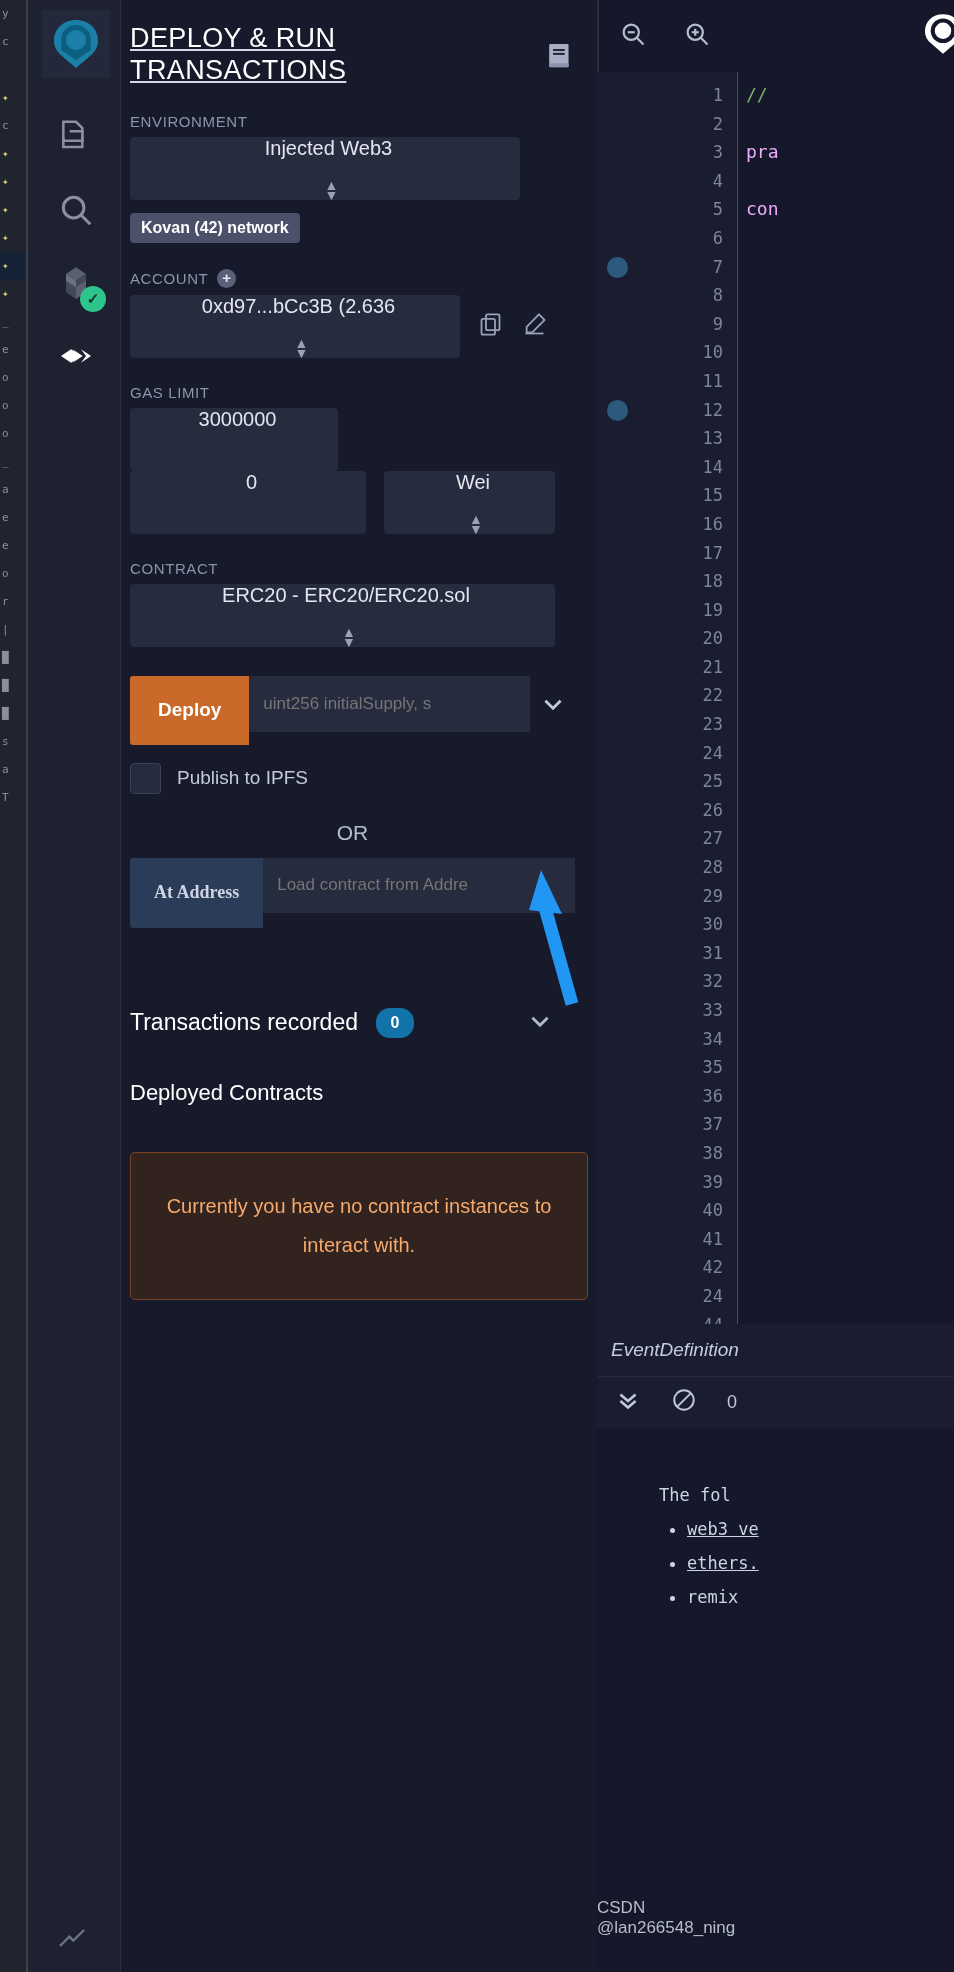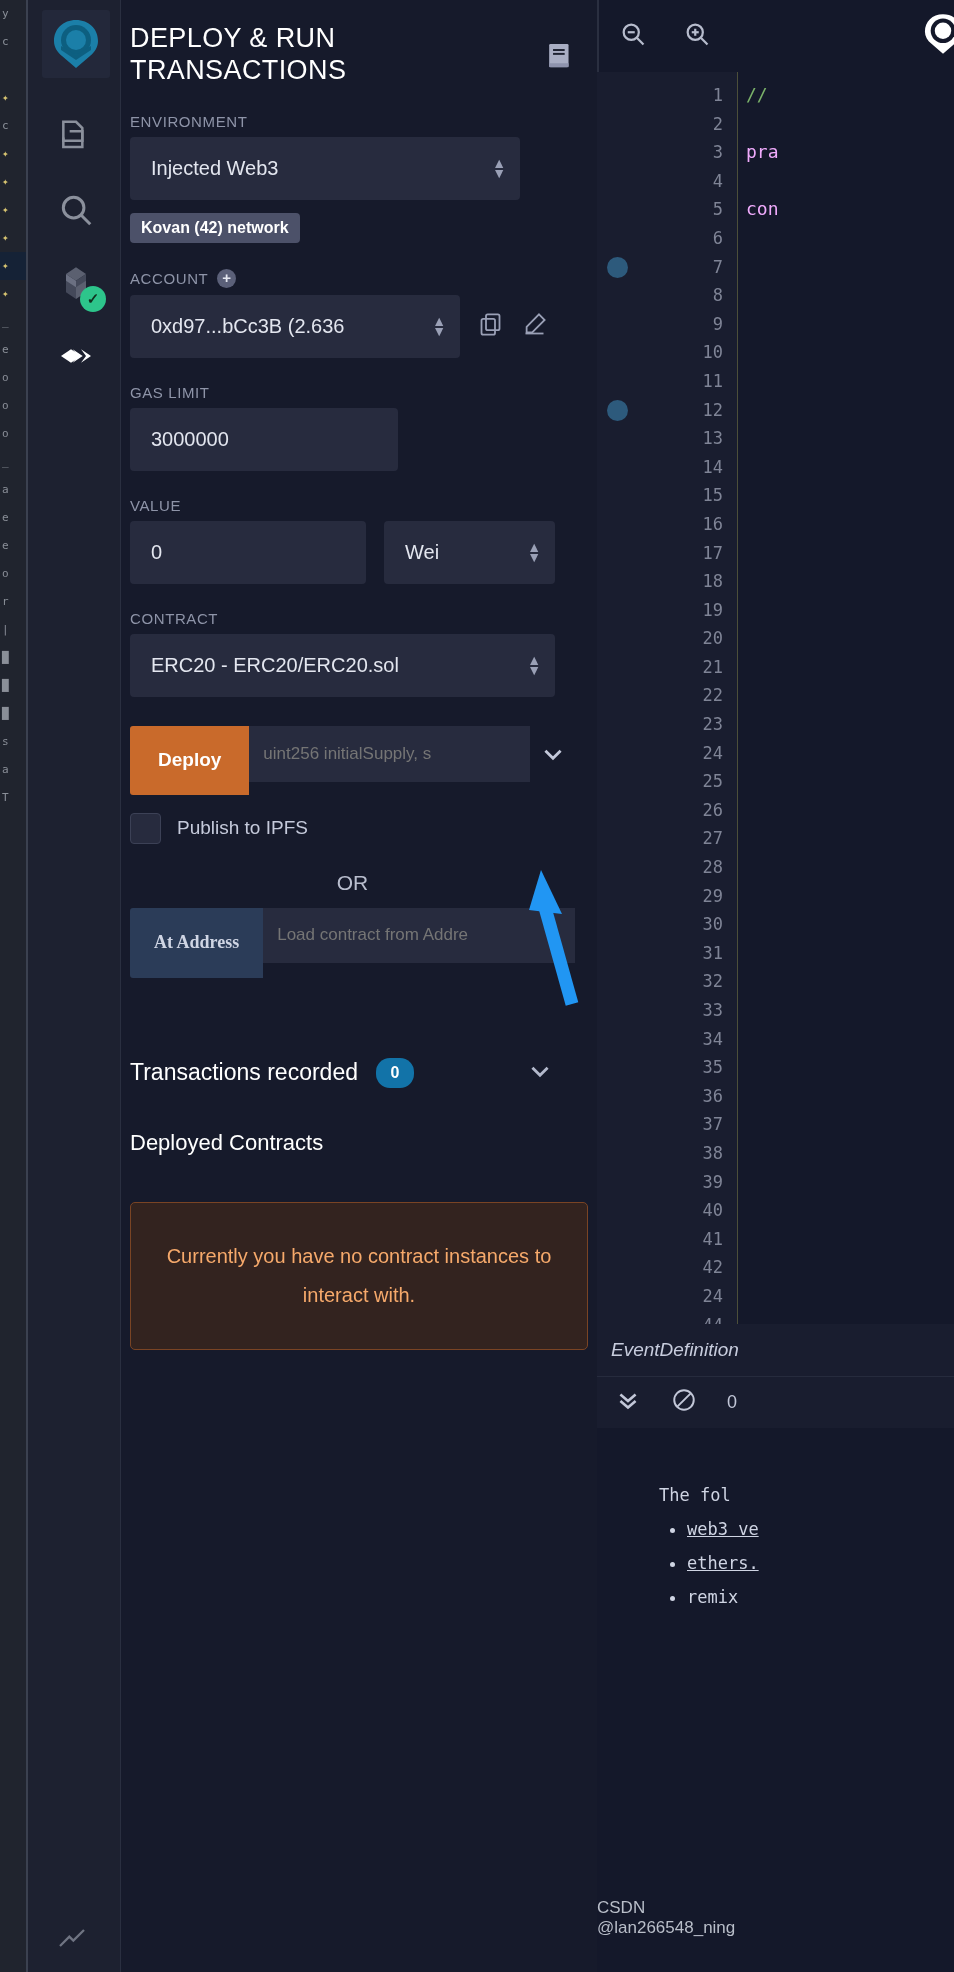--- a/index.html
+++ b/index.html
@@ -53,20 +53,21 @@
   }
 
   
   .panel {
     position: absolute; left: 121px; top: 0; width: 476px; height: 1972px;
     background: #161a2b; color: #d6dae6; padding: 0 0 0 0;
   }
   .panel-head {
     display: flex; align-items: flex-start; justify-content: space-between;
     padding: 22px 22px 0 9px;
+    text-decoration: underline;
   }
   .panel-title {
     font-size: 27px; line-height: 1.2; letter-spacing: .4px;
     color: #ffffff; font-weight: 400; max-width: 320px;
   }
   .book-icon { color: #a9aec4; margin-top: 18px; cursor:pointer; }
 
   .fieldwrap { padding: 0 22px 0 9px; }
   .flabel {
     font-size: 15px; letter-spacing: .6px; color: #8e94a8;
@@ -75,21 +76,21 @@
   .plus-ic {
     width: 19px; height: 19px; border-radius: 50%;
     background: #5b6079; color: #e4e7f0; font-size: 15px; line-height: 17px;
     text-align: center; cursor: pointer; font-weight: bold;
   }
   .selectbox, .textbox {
     background: #272b3e; border: none; border-radius: 4px;
     color: #e3e6ef; font-size: 20px;
     height: 63px; display: flex; align-items: center;
     padding: 0 14px 0 21px; position: relative; cursor: pointer;
-    overflow: hidden; white-space: nowrap;
+    overflow: hidden; white-space: nowrap; flex-direction: column;
   }
   .selectbox .val { flex: 1; overflow: hidden; text-overflow: clip; white-space: nowrap; }
   .spin { color: #9aa0b6; font-size: 14px; line-height: 9px; margin-left: 6px; }
   .spin div { line-height: 10px; }
 
   .row { display: flex; align-items: center; }
 
   .netbadge {
     display: inline-block; margin-top: 13px;
     background: #4c5169; color: #ffffff;
@@ -354,26 +355,25 @@
       <span class="icon-btn">
         <svg width="27" height="27" viewBox="0 0 24 24" fill="none" stroke="#9aa0b6" stroke-width="1.6">
           <path d="M4 20 h16"></path>
               <path d="M16 3 l5 5 l-11 11 h-5 v-5 z"></path>
         </svg>
       </span>
     </div>
 
     
     <div class="flabel">GAS LIMIT</div>
-    <div class="textbox" style="width:268px;">
+    <div class="textbox" style="width:208px;">
       <span>3000000</span>
     </div>
 
     
-    <div class="flabel">VALUE</div>
     <div class="row" style="gap:18px;">
       <div class="textbox" style="width:236px;">
         <span>0</span>
       </div>
       <div class="selectbox" style="width:171px;">
         <span class="val">Wei</span>
         <span class="spin">
               <div>▲</div>
               <div>▼</div>
             </span>

